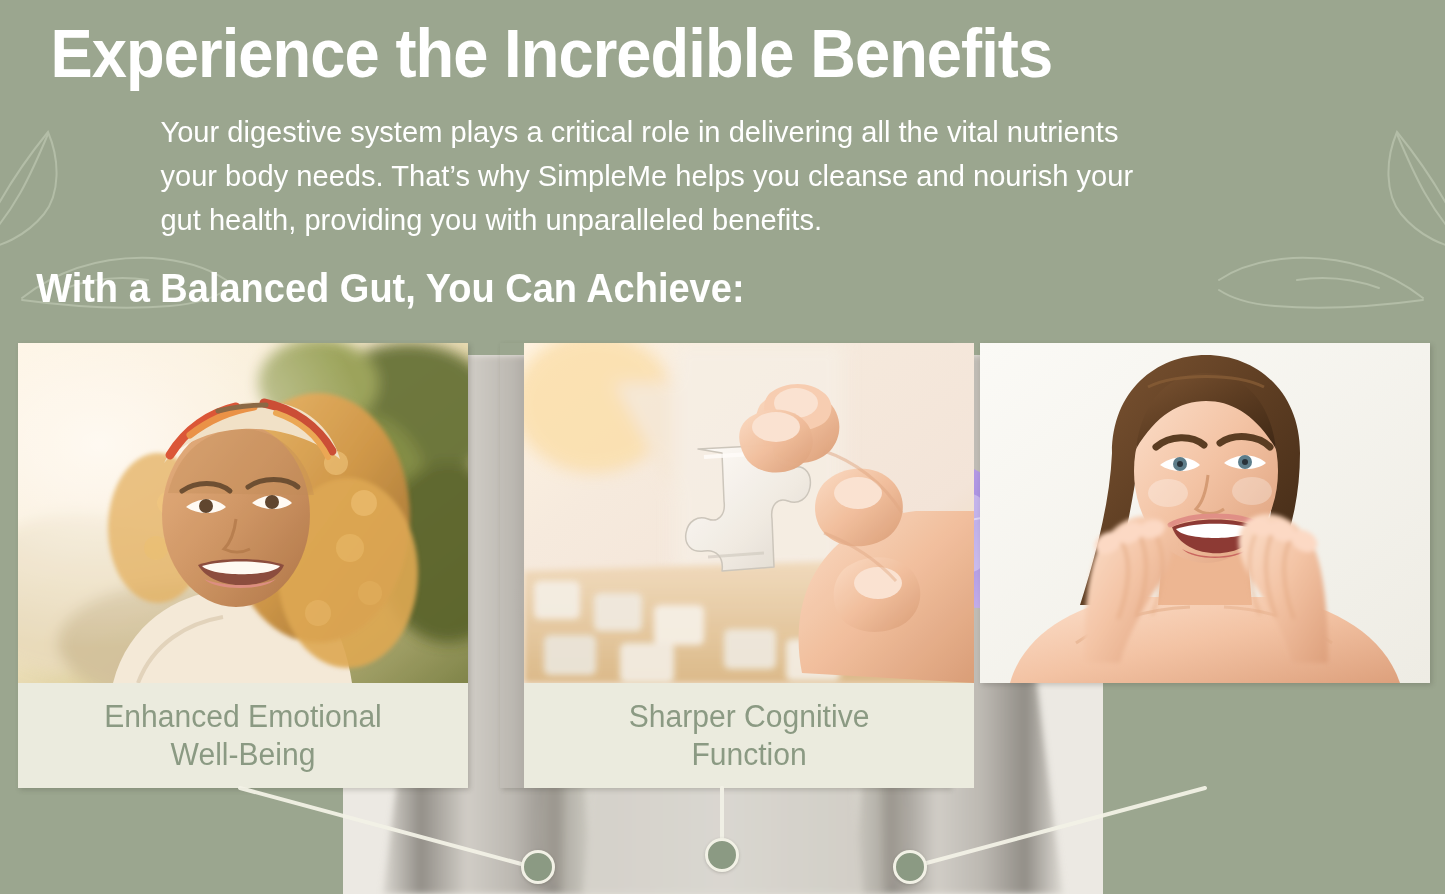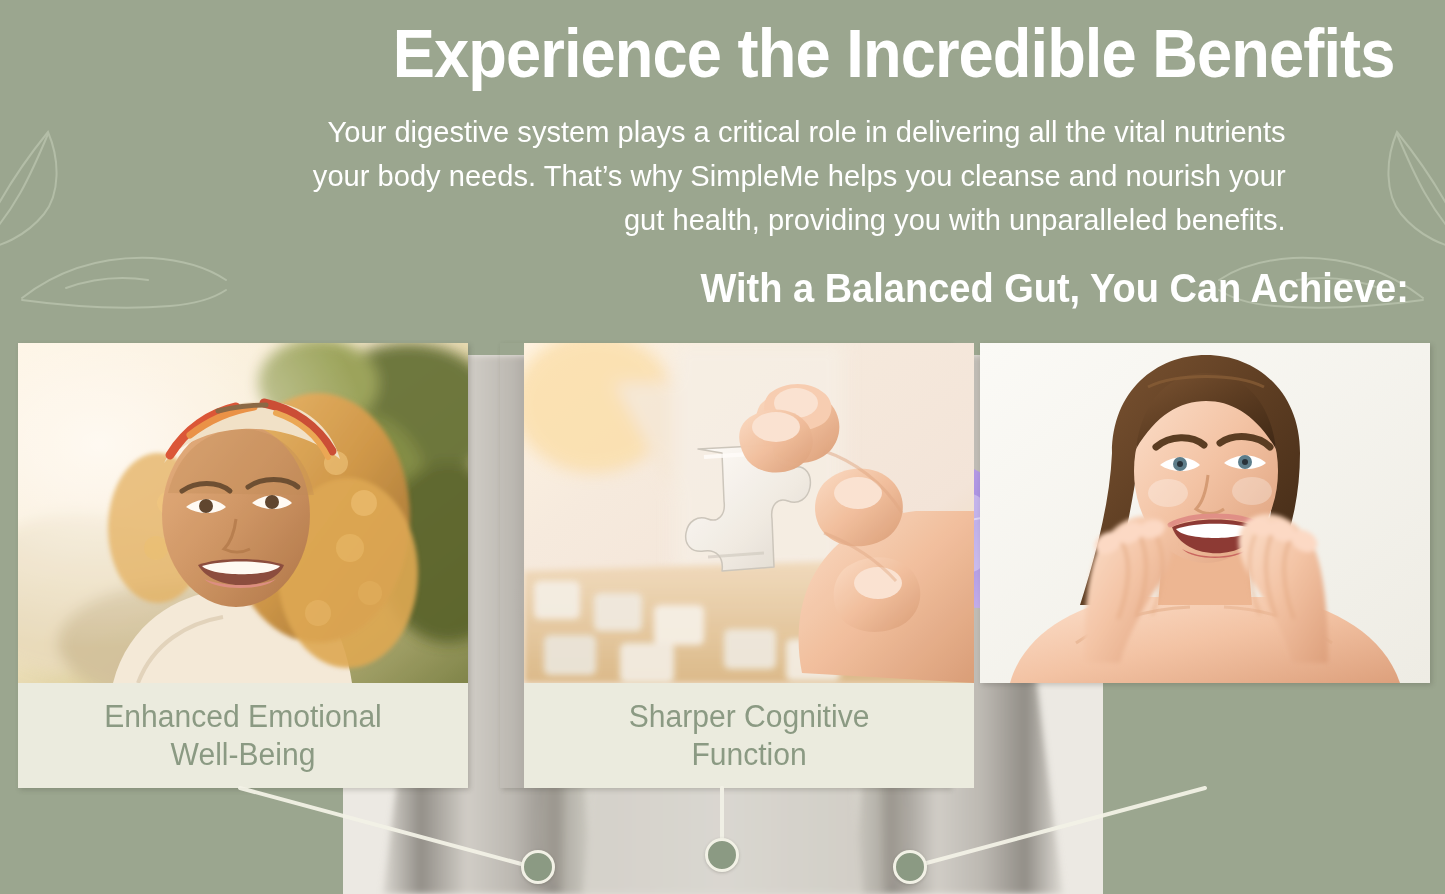--- a/index.html
+++ b/index.html
@@ -21,21 +21,21 @@
   #anatomy {
     position:absolute; left:0; top:355px; width:1445px; height:539px;
     overflow:hidden;
   }
   #torso {
     position:absolute; left:50%; top:0; transform:translateX(-50%);
     width:760px; height:539px;
   }
 
   
-  #header { position:absolute; left:0; top:0; width:1445px; text-align:right; }
+  #header { position:absolute; left:0; top:0; width:1445px; text-align:left; }
   #main-title {
     color:#ffffff; font-weight:700; font-size:68px; line-height:78px;
     letter-spacing:-1px; padding-top:14px;
     font-family:"Liberation Sans", sans-serif;
     transform:scaleX(0.93); transform-origin:center;
   }
   #intro {
     color:#ffffff; font-size:30px; line-height:44px; font-weight:400;
     width:1160px; margin:18px auto 0; transform:scaleX(0.97);
   }

